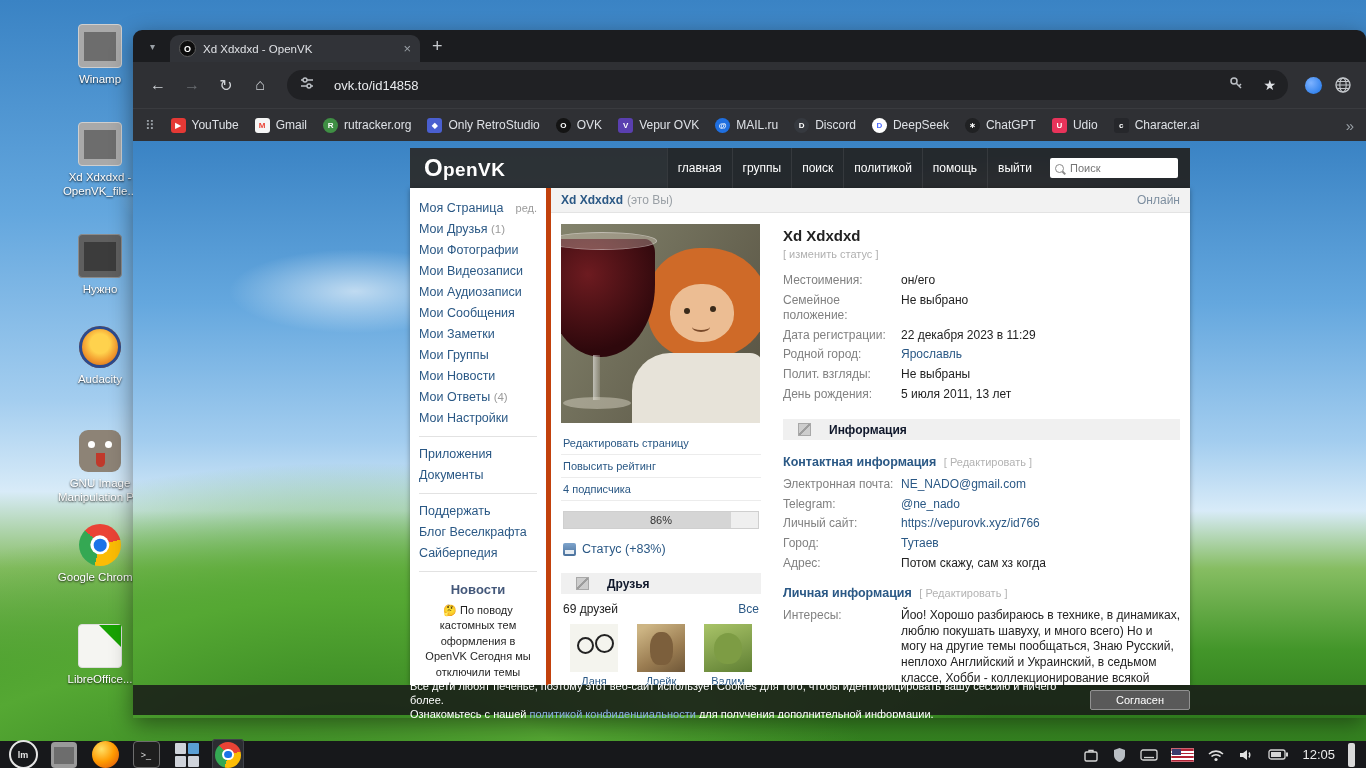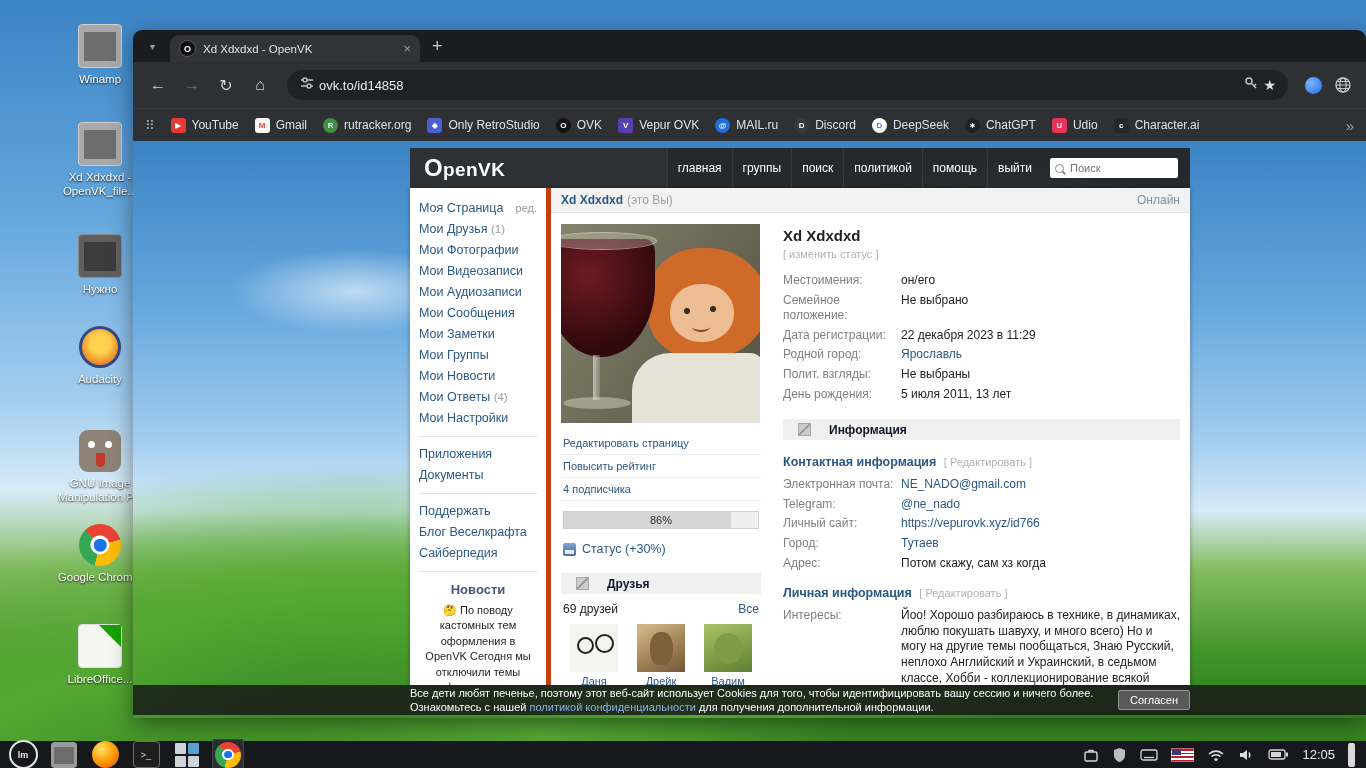--- a/index.html
+++ b/index.html
@@ -34,21 +34,21 @@
   .tabstrip{height:32px;background:#1b1c1f;display:flex;align-items:flex-end;padding:0 8px;}
   .tab-search{width:23px;height:23px;margin:0 6px 4px 0;border-radius:50%;color:#9aa0a6;font-size:10px;display:flex;align-items:center;justify-content:center;}
   .tab{width:232px;height:27px;background:#313338;border-radius:9px 9px 0 0;display:flex;align-items:center;padding:0 9px;gap:7px;}
   .favicon{width:15px;height:15px;flex:none;border-radius:50%;background:#0d0d0d;border:1px solid #5c5c5c;color:#fff;font-size:9px;font-weight:bold;display:flex;align-items:center;justify-content:center;}
   .tab-title{flex:1;color:#dfe1e5;font-size:11.5px;white-space:nowrap;overflow:hidden;}
   .tab-close{color:#9aa0a6;font-size:13px;}
   .newtab{color:#c8cbcf;font-size:18px;margin:0 0 5px 12px;}
   .toolbar{height:46px;background:#2f3034;display:flex;align-items:center;padding:0 10px;gap:4px;}
   .nav-btn{width:30px;height:30px;display:flex;align-items:center;justify-content:center;color:#cfd2d6;font-size:16px;}
   .nav-btn.dim{color:#696c71;}
-  .omnibox{flex:1;height:30px;background:#202124;border-radius:15px;display:flex;align-items:center;padding:0 12px;gap:4px;margin:0 8px;}
+  .omnibox{flex:1;height:30px;background:#202124;border-radius:15px;display:flex;align-items:center;padding:0 12px;gap:19px;margin:0 8px;}
   .url{flex:1;color:#e8eaed;font-size:13px;}
   .ext{width:26px;height:26px;display:flex;align-items:center;justify-content:center;}
   .ext-blue{width:17px;height:17px;border-radius:50%;background:radial-gradient(circle at 35% 35%,#7db2ff,#1a73e8);}
   .star-ico{color:#dfe1e5;font-size:14px;}
   .bookmarksbar{height:32px;background:#2f3034;border-top:1px solid #3a3b3f;display:flex;align-items:center;padding:0 12px;gap:16px;}
   .apps-grid{color:#9aa0a6;font-size:13px;}
   .bm{display:flex;align-items:center;gap:6px;color:#dee1e6;font-size:12px;white-space:nowrap;}
   .bm-ico{width:15px;height:15px;flex:none;border-radius:3px;display:flex;align-items:center;justify-content:center;font-size:8px;font-weight:bold;overflow:hidden;}
   .bm-ico.round{border-radius:50%;}
   .bm-overflow{margin-left:auto;color:#9aa0a6;font-size:15px;}
@@ -123,21 +123,21 @@
   .ilabel{width:118px;flex:none;color:#818181;}
   .ival{color:#222;flex:1;min-width:0;}
   .ival.link{color:#2a5885;}
   .sub-head{margin-top:15px;font-size:12.5px;margin-bottom:8px;}
   .sub-head .t{font-weight:bold;color:#2a5885;}
   .sub-head .e{color:#b3b3b3;font-size:11px;margin-left:4px;}
   .cookie{position:absolute;left:0;right:0;bottom:4px;height:30px;background:rgba(24,24,24,.84);}
   .cookie-inner{margin-left:277px;width:780px;height:100%;display:flex;align-items:center;gap:12px;color:#fff;font-size:11px;box-sizing:border-box;}
   .cookie-text{flex:1;line-height:1.3;}
   .cookie-link{color:#8cb2e4;}
-  .cookie-btn{flex:none;background:#595959;border:1px solid #919191;color:#fff;font-size:11px;padding:3px 11px;border-radius:2px;font-family:inherit;}
+  .cookie-btn{flex:none;background:#595959;border:1px solid #919191;color:#fff;font-size:11px;padding:3px 25px;border-radius:2px;font-family:inherit;}
   
   .taskbar{position:absolute;left:0;right:0;bottom:0;height:27px;background:#17181b;display:flex;align-items:center;padding:0 7px;gap:9px;}
   .tb-btn{width:32px;height:32px;display:flex;align-items:center;justify-content:center;border-radius:4px;}
   .tb-active{background:#2b2d31;box-shadow:inset 0 0 0 1px #40434a;}
   .menu-circle{width:25px;height:25px;border-radius:50%;border:2px solid #e5e5e5;color:#e5e5e5;font-size:9px;font-weight:bold;display:flex;align-items:center;justify-content:center;}
   .files-ico{width:26px;height:26px;background:#9a9a9a;border-radius:4px;position:relative;}
   .files-ico::before{content:"";position:absolute;left:3px;right:3px;top:5px;bottom:4px;background:#6d6d6d;}
   .firefox-ball{width:27px;height:27px;border-radius:50%;background:radial-gradient(circle at 35% 30%,#ffe066,#ff9a00 50%,#e3640f 85%);}
   .terminal-ico{width:25px;height:25px;background:#1e1e1e;border:1px solid #6d6d6d;border-radius:4px;color:#dcdcdc;font-size:9px;display:flex;align-items:center;justify-content:center;}
   .ws-ico{width:24px;height:24px;display:grid;grid-template-columns:1fr 1fr;gap:2px;}
@@ -352,21 +352,21 @@
                   <span class="plink">Редактировать страницу</span>
                   <span class="plink">Повысить рейтинг</span>
                   <span class="plink">4 подписчика</span>
                 </div>
                 <div class="rating">
                   <div class="rating-fill" style="width: 86%;"></div>
                   <span class="rating-text">86%</span>
                 </div>
                 <div class="status-row">
                   <span class="status-ico"></span>
-                  <span>Статус (+30%)</span>
+                  <span>Статус (+83%)</span>
                 </div>
                 <div class="sec-head">
                   <span class="sec-ico"></span>
                   <span>Друзья</span>
                 </div>
                 <div class="friends-row">
                   <span class="friends-count">69 друзей</span>
                   <span class="friends-all">Все</span>
                 </div>
                 <div class="fr-list">

